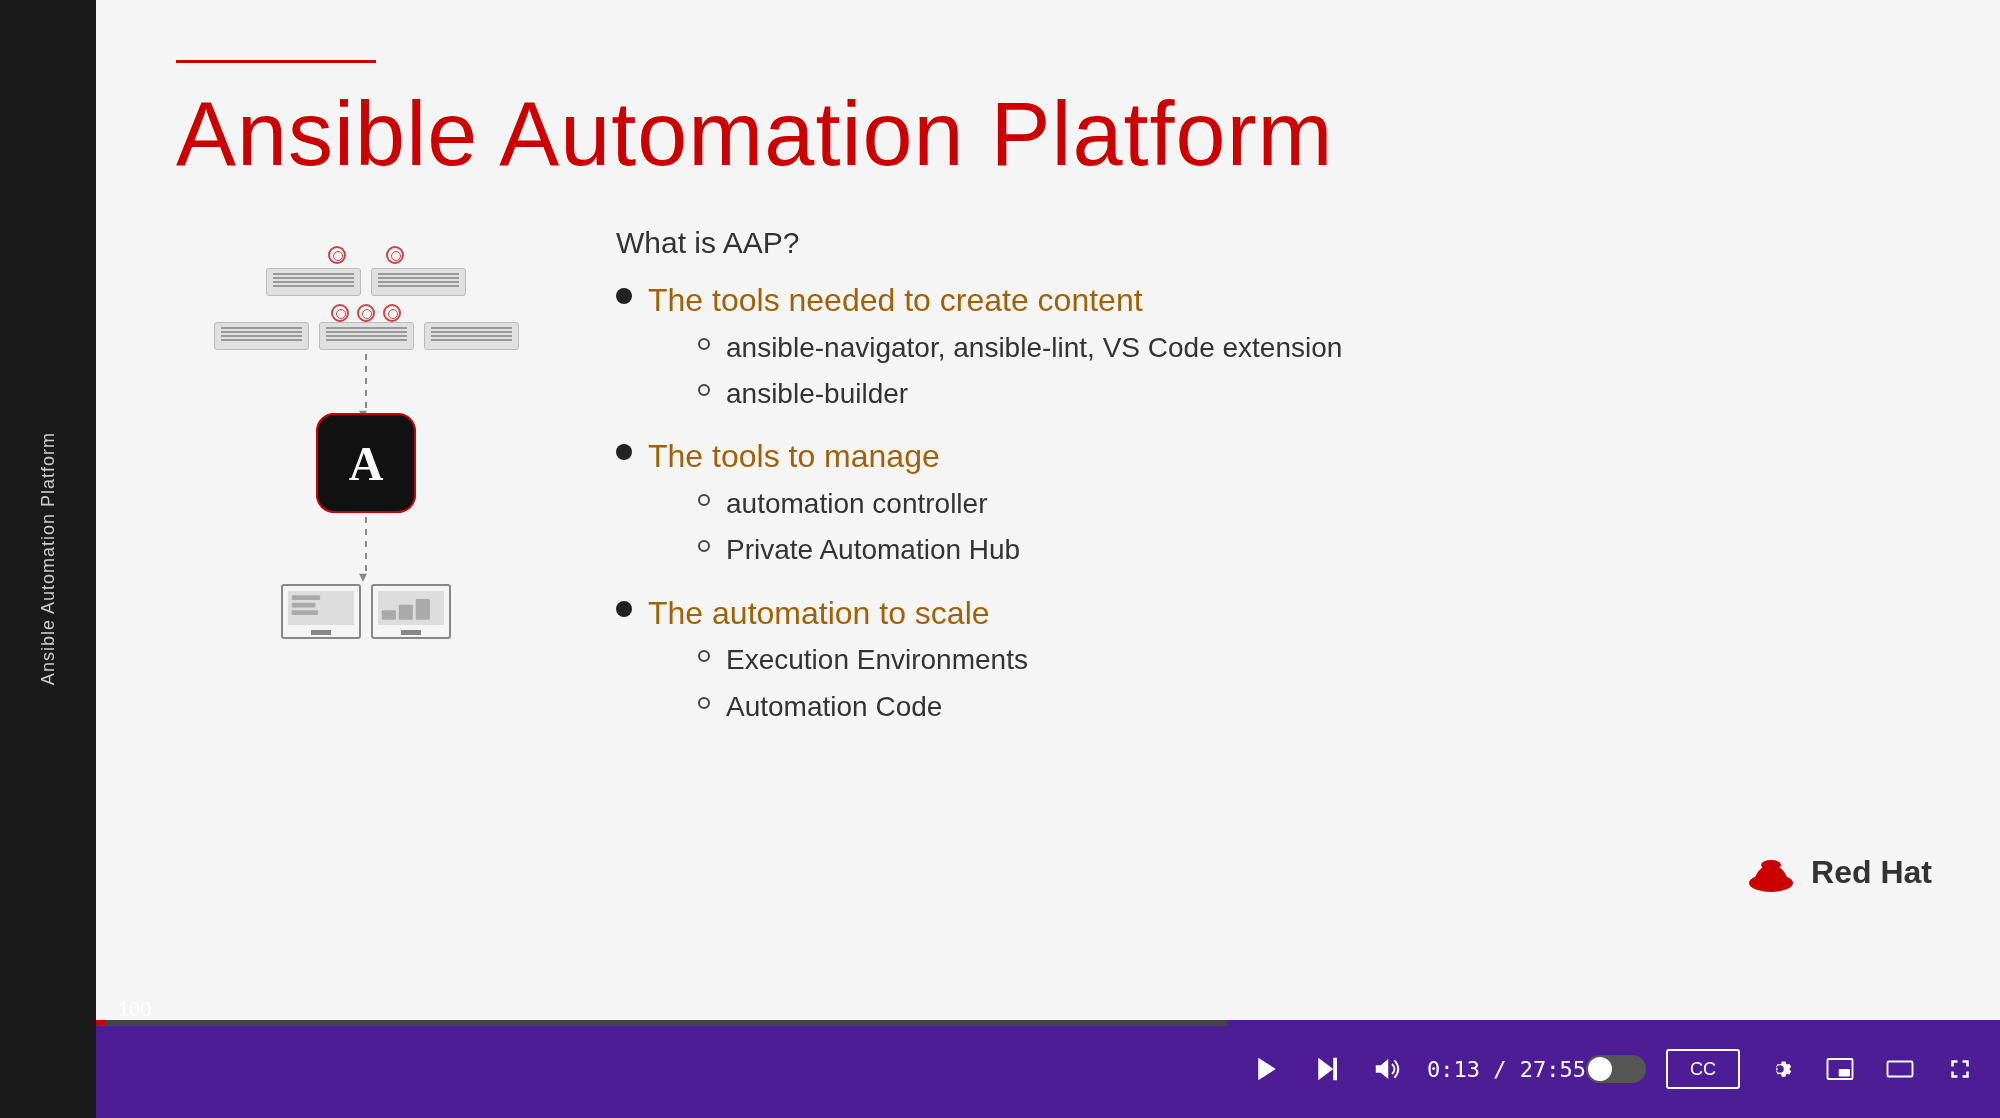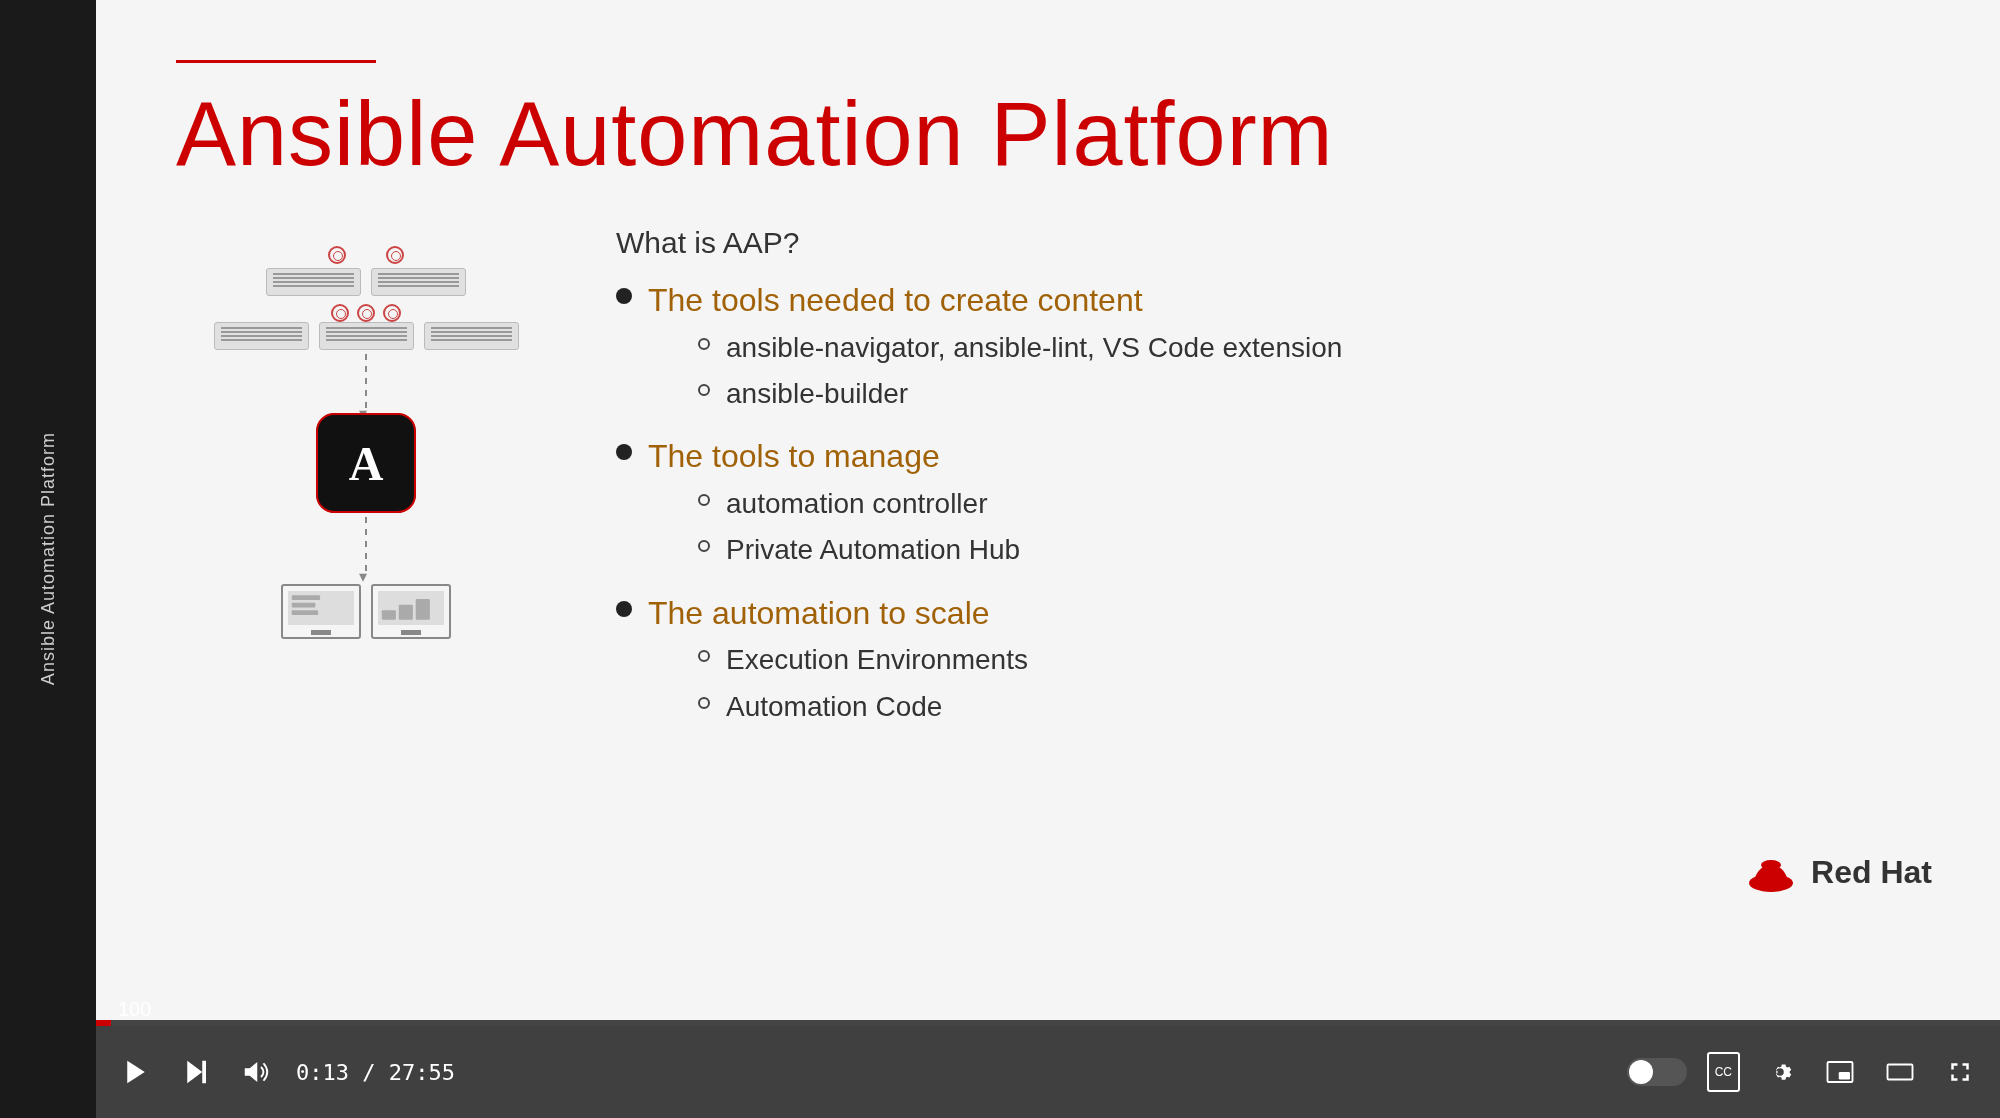--- a/index.html
+++ b/index.html
@@ -287,23 +287,23 @@
       font-weight: bold;
     }
 
     
     .controls-bar {
       position: absolute;
       bottom: 0;
       left: 96px;
       width: 1904px;
       height: 98px;
-      background: #404040;
-      display: flex;
-      flex-direction: column;
+      background: #4c1d95;
+      display: flex;
+      flex-direction: row;
     }
 
     .progress-bar-container {
       width: 100%;
       height: 6px;
       background: #444;
       position: relative;
       cursor: pointer;
     }
 
@@ -561,21 +561,21 @@
 
       <span class="time-display">0:13 / 27:55</span>
     </div>
 
     <div class="controls-right">
 
       <div class="toggle-container">
         <div class="toggle-knob"></div>
       </div>
 
-      <button class="ctrl-btn" style="font-size:12px;color:#fff;border:2px solid #fff;border-radius:3px;padding:2px 6px;width:auto;">
+      <button class="ctrl-btn" style="font-size:18px;color:#fff;border:2px solid #fff;border-radius:3px;padding:2px 22px;width:auto;">
         <span>CC</span>
       </button>
 
       <button class="ctrl-btn">
         <svg viewBox="0 0 24 24" class="ctrl-icon">
           <path fill="white" d="M12 15a3 3 0 1 0 0-6 3 3 0 0 0 0 6zm7.7-2.3l1.3 1-1.5 2.6-1.6-.6a6.1 6.1 0 0 1-1.2.7l-.3 1.7h-3l-.3-1.7a6.1 6.1 0 0 1-1.2-.7l-1.6.6-1.5-2.6 1.3-1a5.9 5.9 0 0 1 0-1.4l-1.3-1 1.5-2.6 1.6.6c.4-.3.8-.5 1.2-.7l.3-1.7h3l.3 1.7c.4.2.8.4 1.2.7l1.6-.6 1.5 2.6-1.3 1c.1.5.1.9 0 1.4z"></path>
         </svg>
       </button>
 
       <button class="ctrl-btn">

